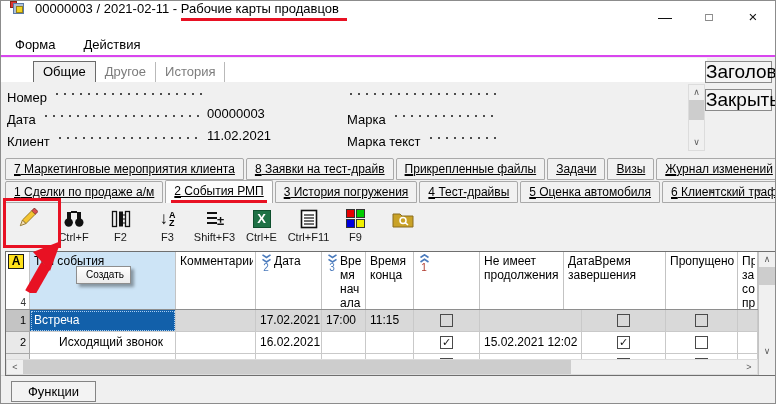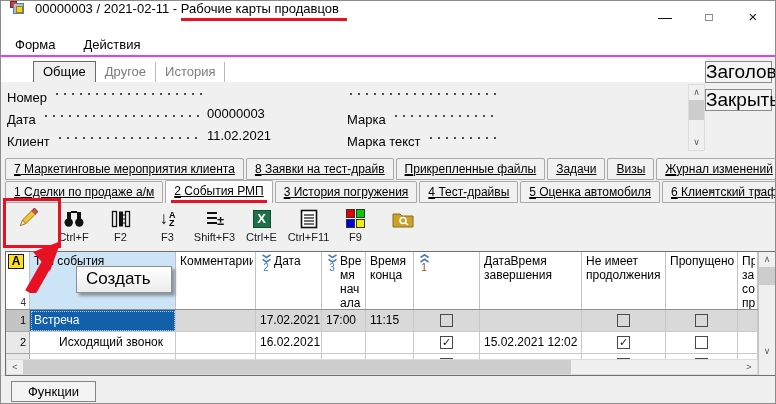--- a/index.html
+++ b/index.html
@@ -69,21 +69,21 @@
   .sq4 span{border:1px solid #333;}
   .sortaz{display:flex;align-items:center;font-weight:bold;}
   .sortaz .ar{font-size:17px;line-height:17px;}
   .sortaz .az{display:flex;flex-direction:column;font-size:9px;line-height:8px;margin-left:1px;}
   .rowspm{display:flex;align-items:center;}
   
   .redbox{position:absolute;left:2px;top:197px;width:58px;height:50px;border:3px solid #e81123;z-index:30;}
   .redarrow{position:absolute;left:18px;top:240px;z-index:31;}
   
   .tooltip{position:absolute;left:75px;top:265px;z-index:50;background:linear-gradient(#ffffff,#ececec);
-    border:1px solid #8e8e8e;box-shadow:3px 3px 3px rgba(0,0,0,0.35);padding:2px 20px 3px 9px;font-size:17px;}
+    border:1px solid #8e8e8e;box-shadow:3px 3px 3px rgba(0,0,0,0.35);padding:2px 6px 3px 9px;font-size:10px;}
   
   .grid{position:absolute;left:4px;top:250px;display:flex;border:1px solid #6f6f6f;background:#fff;z-index:10;}
   .gmain{width:752px;}
   .ghead{display:flex;height:58px;border-bottom:1px solid #8e8e8e;background:#fff;}
   .hcell{position:relative;height:100%;border-right:1px solid #c3c3c3;font-size:12px;padding:2px 2px 2px 4px;
     overflow:hidden;display:flex;align-items:flex-start;}
   .hcell.hl{background:#cde4f6;}
   .hlabel{overflow:hidden;}
   .hlabel.ba{word-break:break-all;}
   .hcell .sortbox{display:inline-flex;flex-direction:column;align-items:center;margin-right:2px;width:12px;flex:none;}
@@ -359,25 +359,25 @@
             <span class="hlabel ba">Время конца</span>
           </div>
           <div class="hcell" style="width: 66px;">
             <span class="sortbox">
               <svg width="11" height="9" viewBox="0 0 11 9">
                 <path d="M1.5 3.5 L5.5 0.8 L9.5 3.5 M1.5 8 L5.5 5.3 L9.5 8" fill="none" stroke="#4a7abc" stroke-width="1.6"></path>
               </svg>
               <span class="sortnum" style="color: rgb(176, 58, 46);">1</span>
             </span>
           </div>
+          <div class="hcell" style="width: 84px;">
+            <span class="hlabel">Не имеет продолжения</span>
+          </div>
           <div class="hcell" style="width: 102px;">
             <span class="hlabel">ДатаВремя завершения</span>
-          </div>
-          <div class="hcell" style="width: 84px;">
-            <span class="hlabel">Не имеет продолжения</span>
           </div>
           <div class="hcell" style="width: 72px;">
             <span class="hlabel">Пропущено</span>
           </div>
           <div class="hcell" style="width: 20px;">
             <span class="hlabel">Признак завершения события продолжения</span>
           </div>
         </div>
       <div class="gbody" id="gbody">
           <div class="grow sel">

